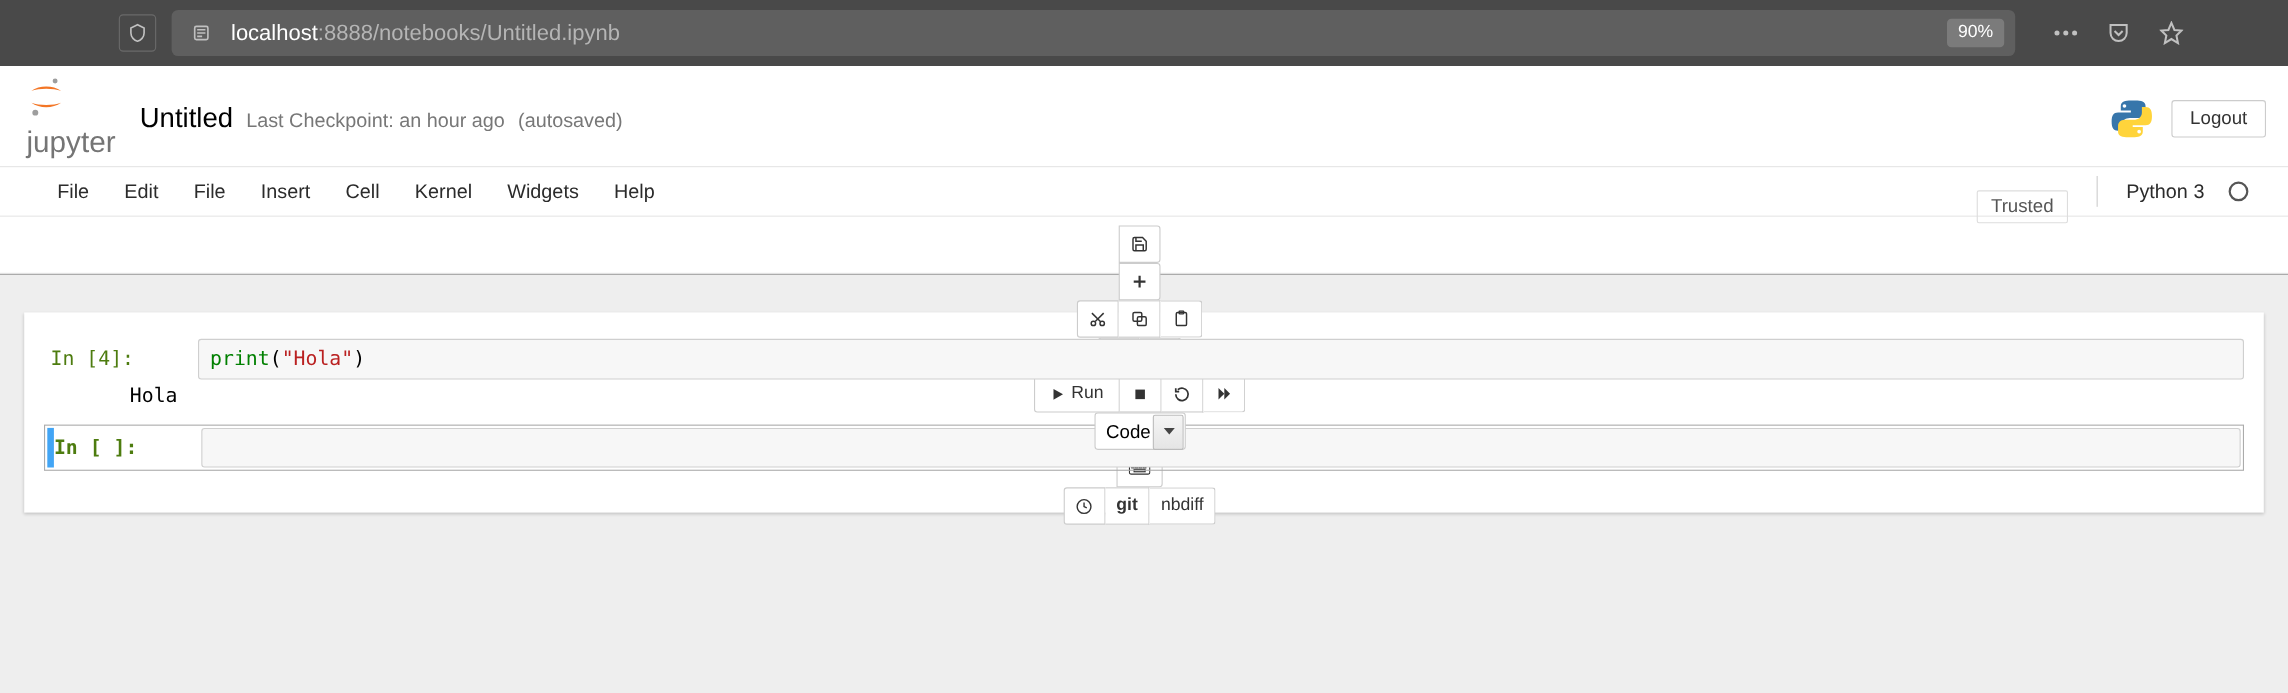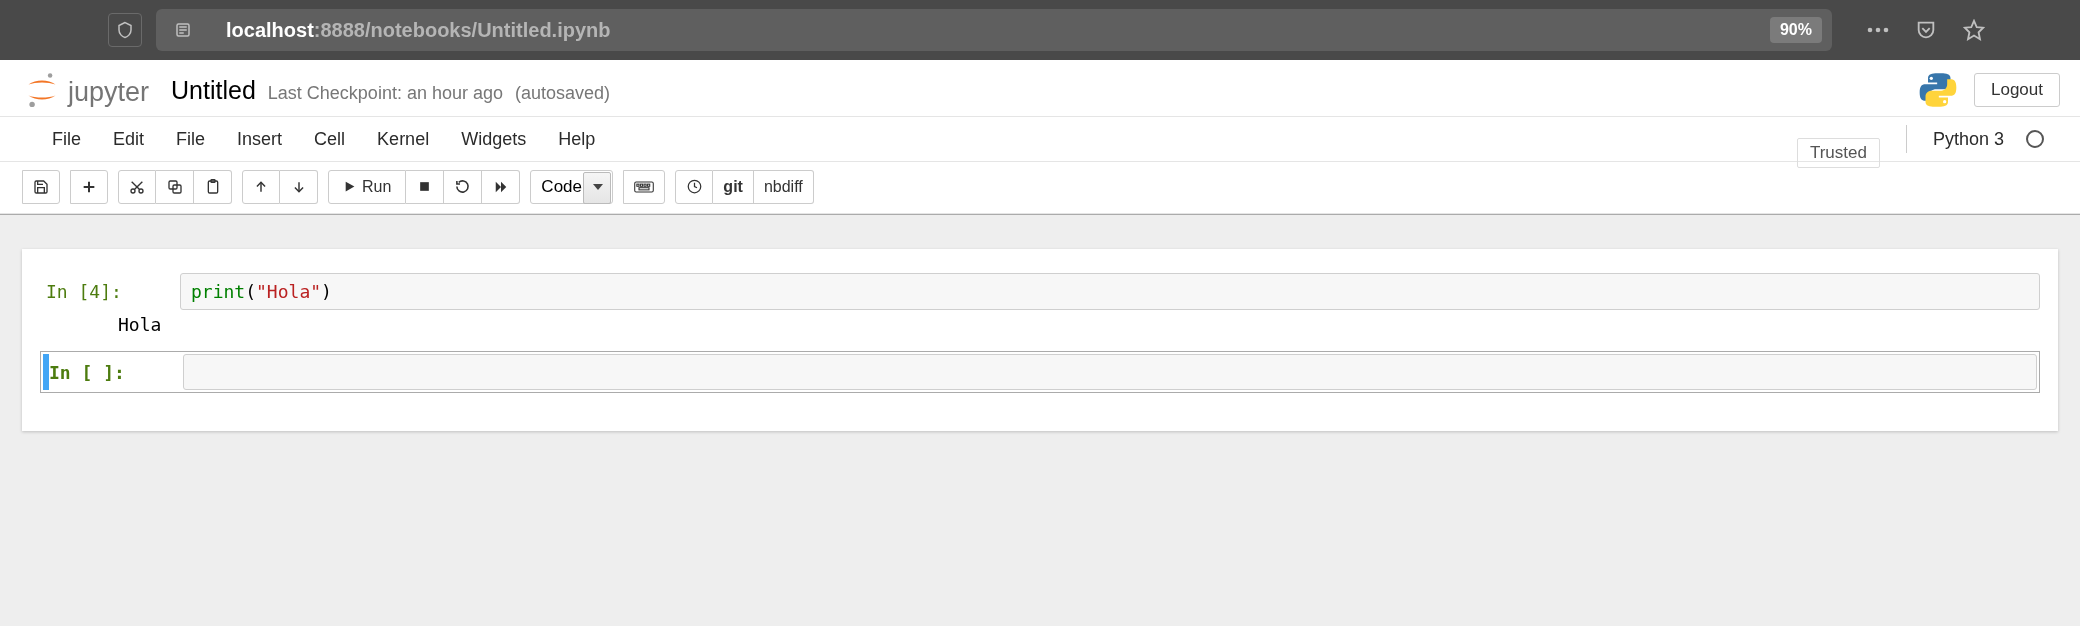--- a/index.html
+++ b/index.html
@@ -2,47 +2,47 @@
 <html><head>
 <meta charset="utf-8">
 <style>
   * { box-sizing: border-box; margin: 0; padding: 0; }
   body { font-family: "Helvetica Neue", Helvetica, Arial, sans-serif; font-size: 14px; color: #000; background: #fff; width: 2080px; height: 630px; overflow: hidden; }
 
   
   .browser-bar { height: 60px; background: #494949; display: flex; align-items: center; padding: 0 88px 0 108px; gap: 8px; color: #fff; }
   .addr-icon-btn { width: 34px; height: 34px; display: flex; align-items: center; justify-content: center; color: #c0c0c0; }
   .addr-shield-box { border: 1px solid #6a6a6a; border-radius: 4px; }
-  .address-box { flex: 1; height: 42px; background: #5f5f5f; border-radius: 6px; margin: 0 6px; display: flex; align-items: center; padding: 0 10px; gap: 26px; font-size: 20px; color: #c8c8c8; font-weight: bold; }
+  .address-box { flex: 1; height: 42px; background: #5f5f5f; border-radius: 6px; margin: 0 6px; display: flex; align-items: center; padding: 0 10px; gap: 10px; font-size: 20px; color: #c8c8c8; }
   .addr-url-host { color: #fff; }
   .addr-url-rest { color: #b5b5b5; }
   .zoom-badge { background: #7b7b7b; color: #fff; border-radius: 4px; padding: 4px 10px; font-size: 16px; margin-left: auto; }
   .chrome-right { display: flex; align-items: center; gap: 12px; margin-left: 14px; }
   .chrome-icon { width: 36px; height: 36px; display: flex; align-items: center; justify-content: center; color: #c0c0c0; }
 
   
   .jp-header { display: flex; align-items: center; padding: 10px 20px 6px 24px; }
-  .jp-logo { display: flex; align-items: flex-end; gap: 8px; color: #757575; }
+  .jp-logo { display: flex; align-items: flex-start; gap: 8px; color: #757575; flex-direction: column; }
   .jp-title-row { display: flex; align-items: baseline; gap: 12px; margin-left: 22px; }
   .jp-nb-name { font-size: 25px; color: #000; }
   .jp-checkpoint { font-size: 18px; color: #777; }
   .jp-header-right { margin-left: auto; display: flex; align-items: center; gap: 16px; }
   .logout-btn { border: 1px solid #ccc; background: #fff; padding: 6px 16px; font-size: 17px; border-radius: 3px; color: #333; }
 
   
   .menubar { display: flex; align-items: center; border-bottom: 1px solid #e5e5e5; border-top: 1px solid #e5e5e5; padding: 2px 36px 2px 36px; height: 46px; }
   .menubar-item { padding: 6px 16px; font-size: 18px; color: #2b2b2b; text-align: right; }
   .menubar-right { margin-left: auto; display: flex; align-items: center; gap: 26px; }
   .trusted { border: 1px solid #ddd; border-radius: 2px; padding: 4px 12px; color: #555; font-size: 17px; margin-top: 28px; }
   .kernel-sep { width: 1px; height: 28px; background: #ccc; }
   .kernel-ind { display: flex; align-items: center; gap: 22px; font-size: 18px; color: #2b2b2b; }
   .kernel-circle { width: 18px; height: 18px; border: 2px solid #555; border-radius: 50%; }
 
   
-  .toolbar { display: flex; align-items: center; padding: 8px 20px 10px 22px; border-bottom: 1px solid #e5e5e5; height: 52px; }
+  .toolbar { display: flex; align-items: center; padding: 8px 20px 10px 22px; border-bottom: 1px solid #e5e5e5; height: 52px; flex-direction: column; }
   .btn-group { display: flex; margin-right: 10px; }
   .tb-btn { height: 34px; min-width: 38px; border: 1px solid #ccc; background: #fff; display: flex; align-items: center; justify-content: center; padding: 0 10px; font-size: 16px; color: #333; }
   .btn-group .tb-btn + .tb-btn { border-left: none; }
   .btn-group .tb-btn:first-child { border-radius: 3px 0 0 3px; }
   .btn-group .tb-btn:last-child { border-radius: 0 3px 3px 0; }
   .single { border-radius: 3px; }
   .celltype { height: 34px; border: 1px solid #ccc; border-radius: 3px; padding: 0 30px 0 10px; font-size: 17px; background: #fff; appearance: none; position: relative; }
   .celltype-wrap { position: relative; margin-right: 10px; }
   .celltype-wrap::after { content: ""; position: absolute; right: 2px; top: 2px; width: 26px; height: 30px; background: linear-gradient(#f5f5f5,#e5e5e5); border: 1px solid #bbb; border-radius: 2px; pointer-events: none; }
   .celltype-wrap::before { content: ""; position: absolute; right: 10px; top: 14px; width: 0; height: 0; border-left: 5px solid transparent; border-right: 5px solid transparent; border-top: 6px solid #444; z-index: 2; pointer-events: none; }

